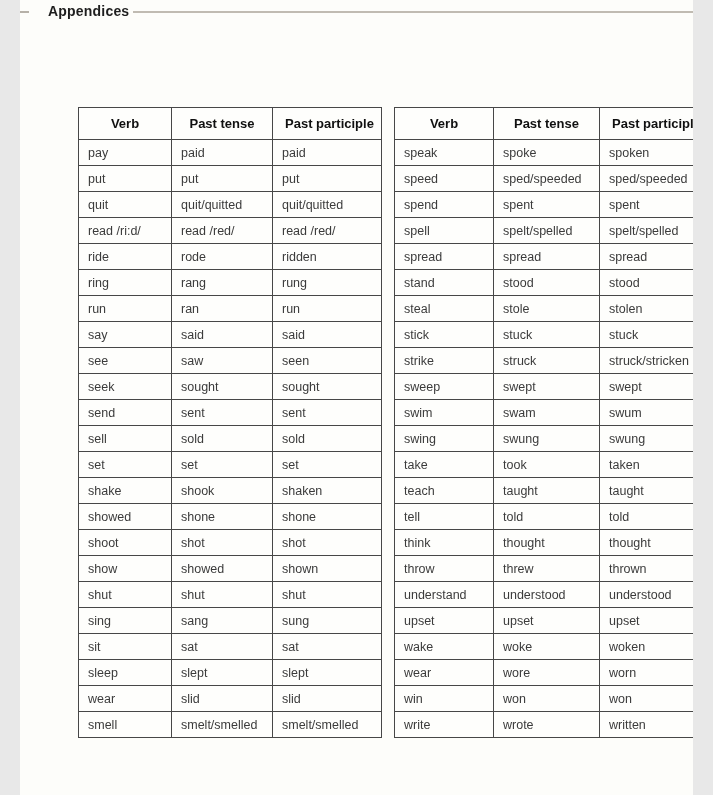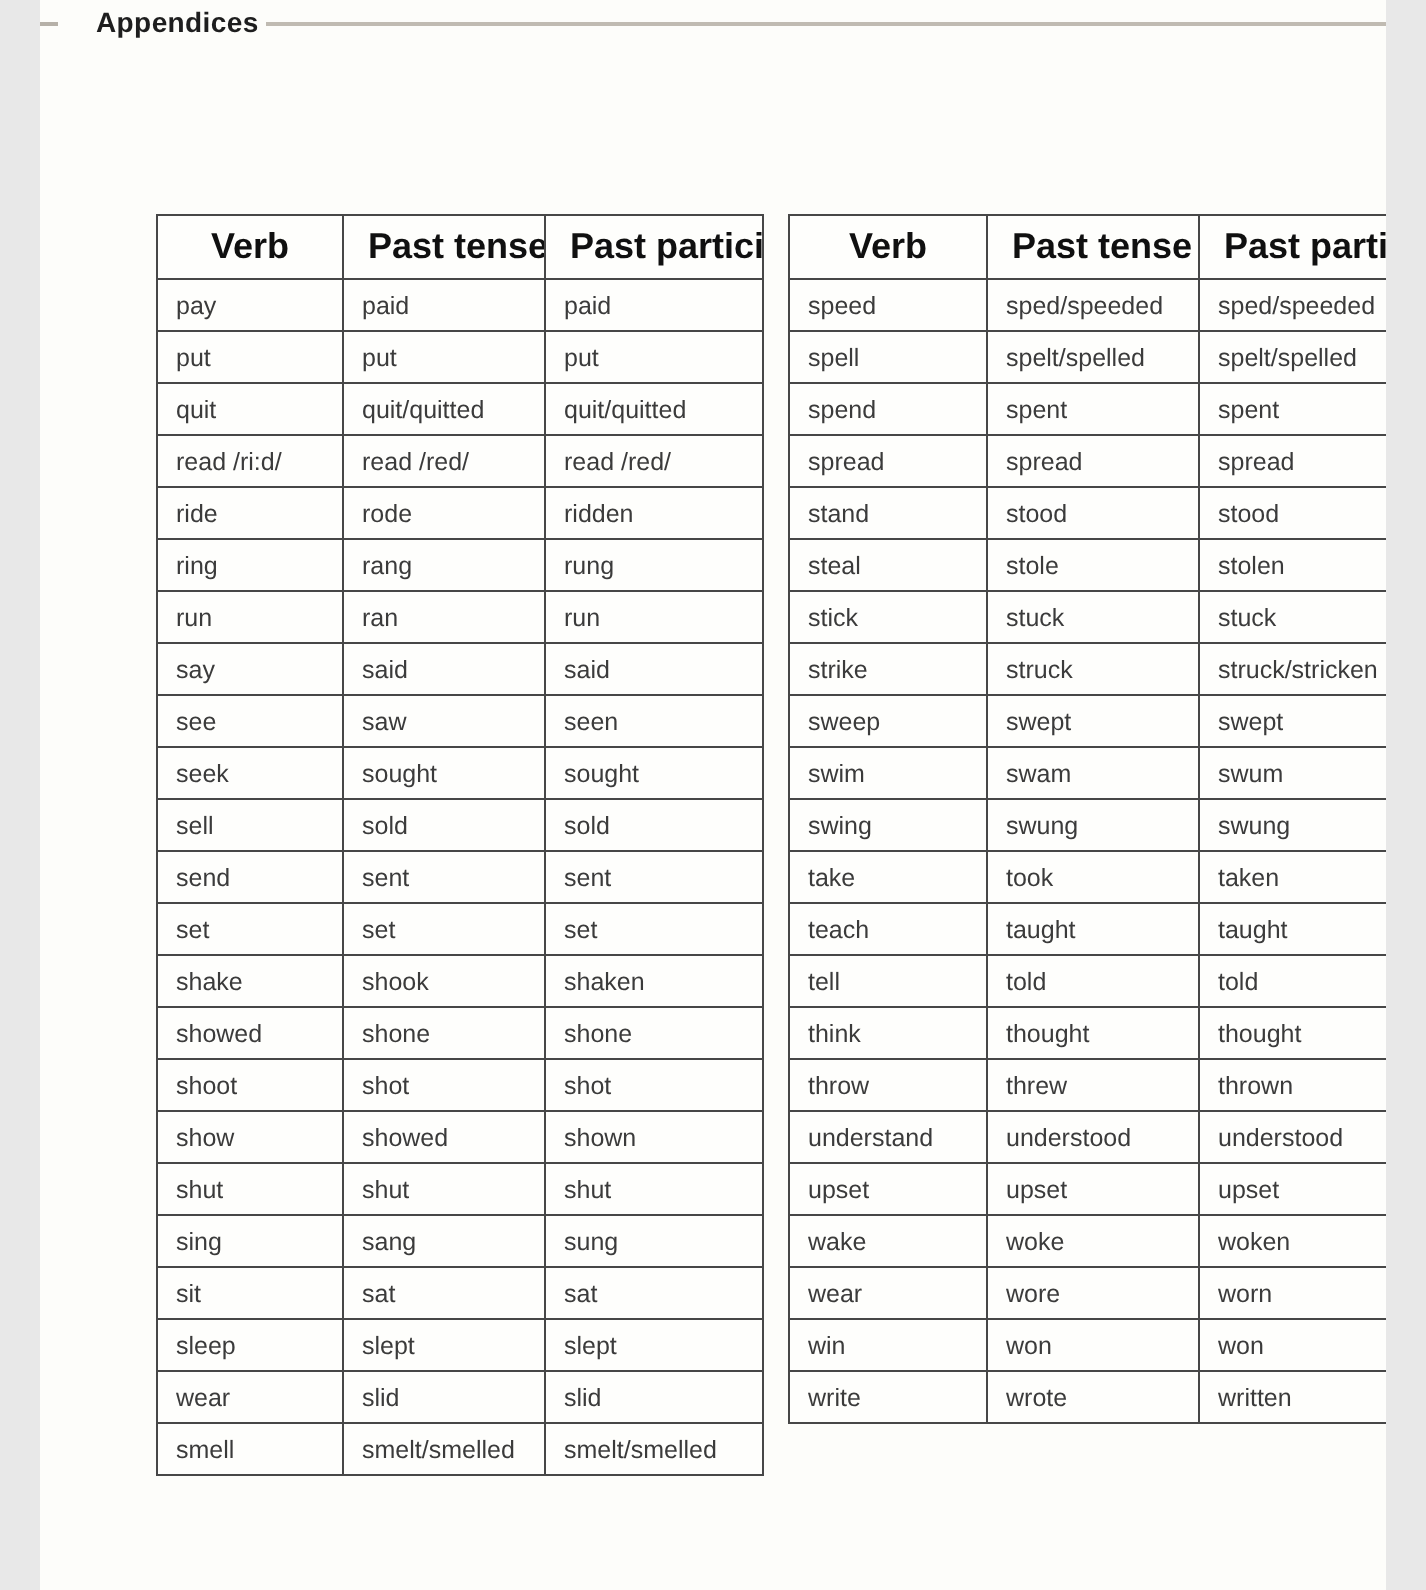--- a/index.html
+++ b/index.html
@@ -41,21 +41,21 @@
   }
   table.verb-table.left  { left: 58px;  top: 107px; width: 303px; }
   table.verb-table.right { left: 374px; top: 107px; width: 312px; }
   .verb-table th, .verb-table td {
     border: 1px solid #474747;
     overflow: hidden;
     white-space: nowrap;
   }
   .verb-table th {
     height: 32px;
-    font-size: 18px;
+    font-size: 13px;
     font-weight: bold;
     color: #101010;
     text-align: center;
     padding: 0 12px;
   }
   .verb-table td {
     height: 26px;
     font-size: 12.5px;
     color: #3b3b3b;
     text-align: left;
@@ -135,28 +135,28 @@
           <td>see</td>
           <td>saw</td>
           <td>seen</td>
         </tr>
         <tr>
           <td>seek</td>
           <td>sought</td>
           <td>sought</td>
         </tr>
         <tr>
+          <td>send</td>
+          <td>sent</td>
+          <td>sent</td>
+        </tr>
+        <tr>
           <td>sell</td>
           <td>sold</td>
           <td>sold</td>
-        </tr>
-        <tr>
-          <td>send</td>
-          <td>sent</td>
-          <td>sent</td>
         </tr>
         <tr>
           <td>set</td>
           <td>set</td>
           <td>set</td>
         </tr>
         <tr>
           <td>shake</td>
           <td>shook</td>
           <td>shaken</td>
@@ -217,35 +217,40 @@
     </colgroup>
   <thead>
         <tr>
           <th>Verb</th>
           <th>Past tense</th>
           <th>Past participle</th>
         </tr>
       </thead>
       <tbody>
         <tr>
+          <td>speak</td>
+          <td>spoke</td>
+          <td>spoken</td>
+        </tr>
+        <tr>
           <td>speed</td>
           <td>sped/speeded</td>
           <td>sped/speeded</td>
         </tr>
         <tr>
+          <td>spend</td>
+          <td>spent</td>
+          <td>spent</td>
+        </tr>
+        <tr>
           <td>spell</td>
           <td>spelt/spelled</td>
           <td>spelt/spelled</td>
         </tr>
         <tr>
-          <td>spend</td>
-          <td>spent</td>
-          <td>spent</td>
-        </tr>
-        <tr>
           <td>spread</td>
           <td>spread</td>
           <td>spread</td>
         </tr>
         <tr>
           <td>stand</td>
           <td>stood</td>
           <td>stood</td>
         </tr>
         <tr>

